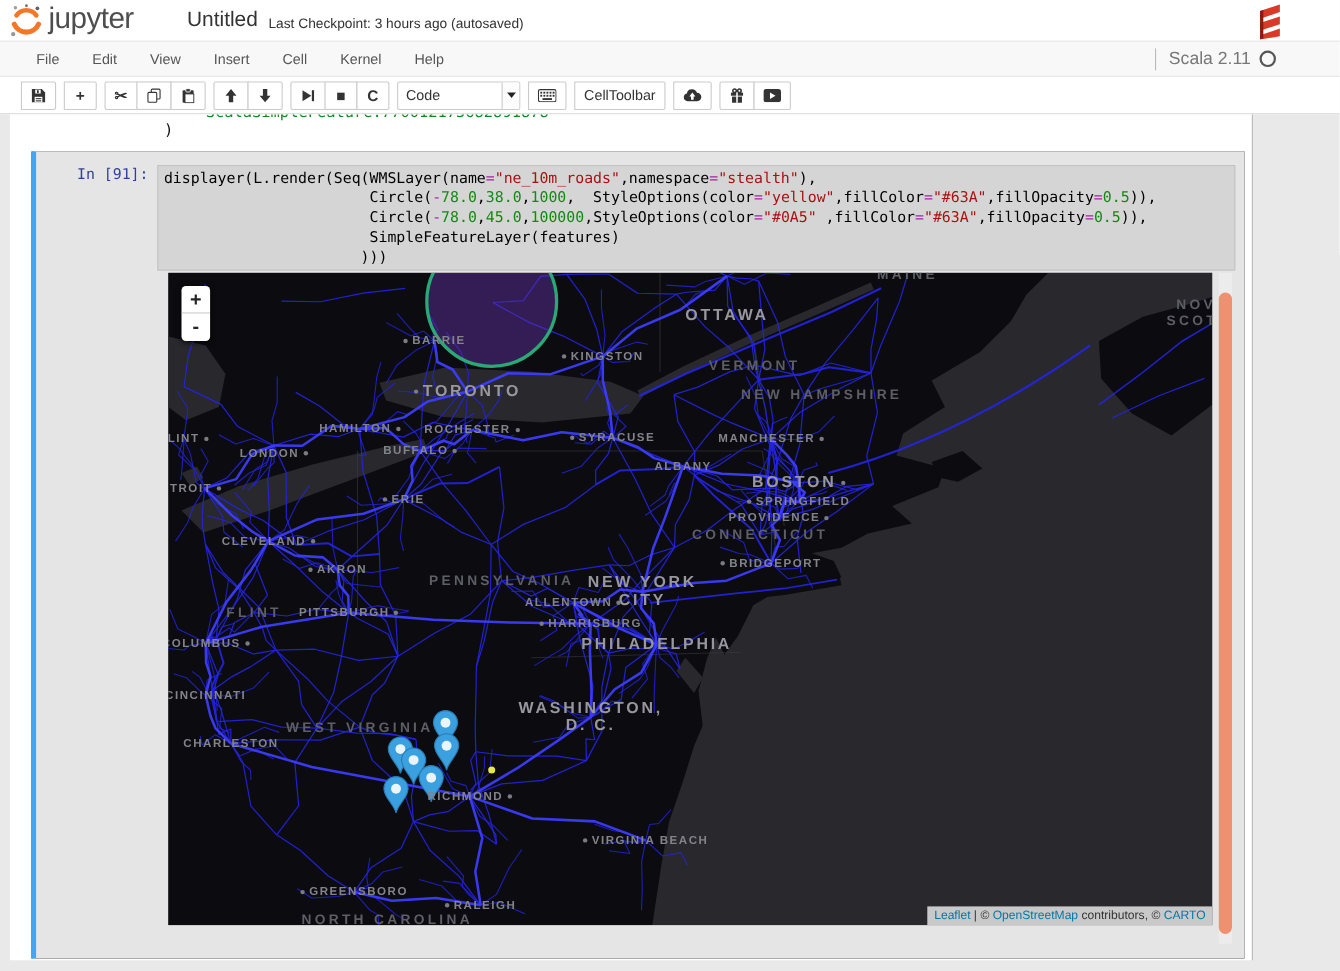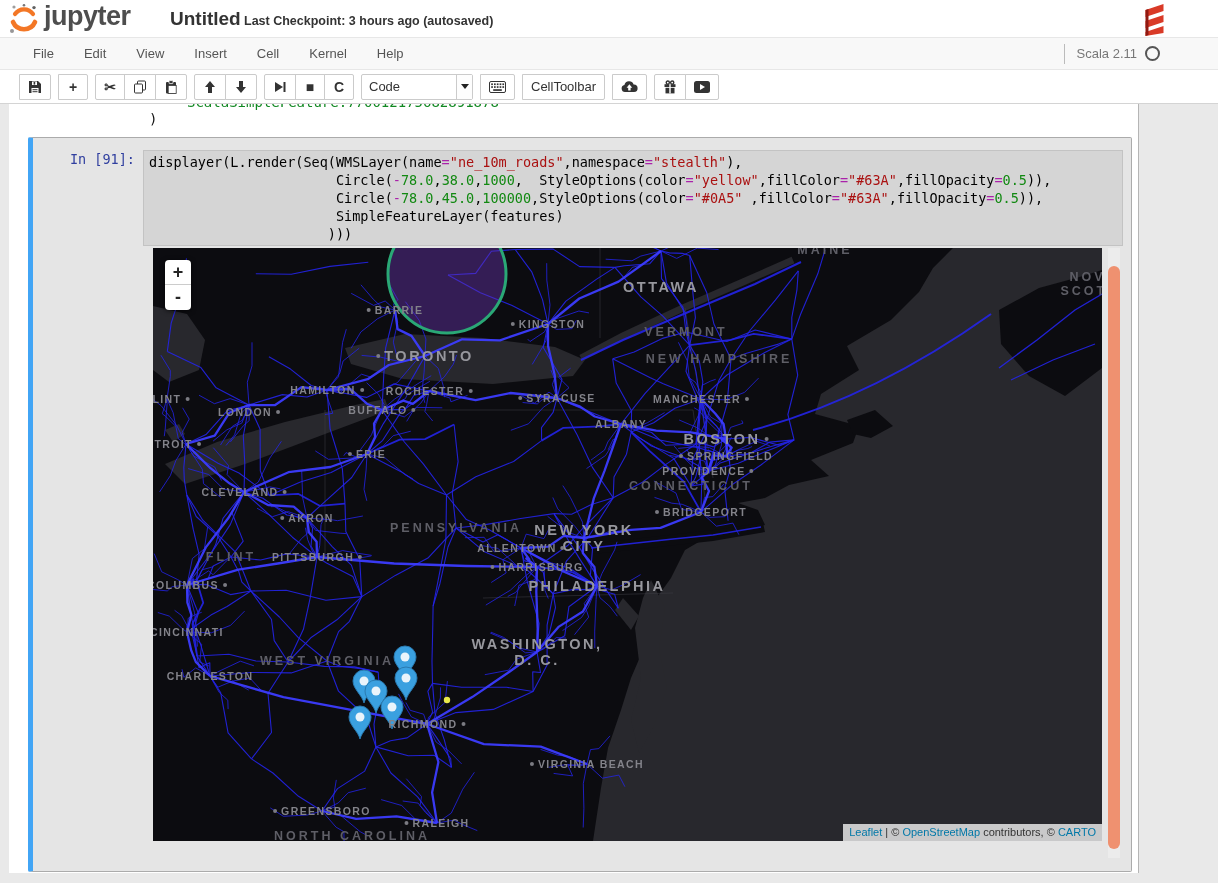--- a/index.html
+++ b/index.html
@@ -1,33 +1,33 @@
 <!DOCTYPE html>
 <html><head>
 <meta charset="utf-8">
 <style>
   html,body{margin:0;padding:0;background:#fff;}
   #app{position:relative;width:1218px;height:883px;overflow:hidden;
        font-family:"Liberation Sans",sans-serif;color:#333;background:#fff;}
   
-  #header{position:absolute;left:0;top:0;width:1218px;height:37px;background:#fff;font-weight:bold;}
+  #header{position:absolute;left:0;top:0;width:1218px;height:37px;background:#fff;}
   #jlogo{position:absolute;left:8px;top:3px;width:32px;height:32px;}
   #jwordmark{position:absolute;left:44px;top:1px;font-size:27px;color:#4e4e4e;letter-spacing:-0.5px;}
   #nbtitle{position:absolute;left:170px;top:8px;font-size:19px;color:#333;}
   #checkpoint{position:absolute;left:244px;top:14px;font-size:12.5px;color:#333;}
   #scalalogo{position:absolute;right:52px;top:2px;width:23px;height:34px;}
   
   #menubar{position:absolute;left:0;top:37px;width:1218px;height:33px;background:#f8f8f8;
            border-top:1px solid #e7e7e7;border-bottom:1px solid #e7e7e7;box-sizing:border-box;
            display:flex;align-items:center;}
   #menu-items{display:flex;margin-left:18px;}
   .menu-item{padding:8px 15px;font-size:13px;color:#555;cursor:pointer;}
   #kernel-ind{position:absolute;right:58px;top:0;height:100%;display:flex;align-items:center;gap:8px;}
   #kdivider{width:1px;height:20px;background:#bbb;margin-right:4px;}
-  #kernel-name{font-size:13px;color:#777;}
+  #kernel-name{font-size:16px;color:#777;}
   #kcircle{width:11px;height:11px;border:2px solid #555;border-radius:50%;display:inline-block;}
   
   #toolbar{position:absolute;left:0;top:70px;width:1218px;height:34px;background:#fff;
            border-bottom:1px solid #d4d4d4;box-sizing:border-box;display:flex;align-items:center;gap:7px;padding-left:19px;}
   .tgroup{display:flex;}
   .tbtn{height:26px;min-width:30px;background:#fff;border:1px solid #cbcbcb;border-radius:2px;
         display:flex;align-items:center;justify-content:center;padding:0 8px;font-size:13px;color:#333;
         font-family:"Liberation Sans",sans-serif;cursor:pointer;margin:0;}
   .tgroup .tbtn{border-radius:0;margin-left:-1px;}
   .tgroup .tbtn:first-child{border-radius:2px 0 0 2px;margin-left:0;}
@@ -675,21 +675,21 @@
               <span class="mlabel city" style="left: 174px; top: 142px;"><span>HAMILTON</span><i></i></span>
               <span class="mlabel city" style="left: 96px; top: 164px; align-items: center;"><span>LONDON</span><i></i></span>
               <span class="mlabel city" style="left: 14px; top: 151px;"><span>FLINT</span><i></i></span>
               <span class="mlabel city" style="left: 16px; top: 196px;"><span>DETROIT</span><i></i></span>
               <span class="mlabel city" style="left: 276px; top: 143px;"><span>ROCHESTER</span><i></i></span>
               <span class="mlabel city" style="left: 229px; top: 162px;"><span>BUFFALO</span><i></i></span>
               <span class="mlabel city" style="left: 404px; top: 150px;"><i></i><span>SYRACUSE</span></span>
               <span class="mlabel city" style="left: 468px; top: 176px;"><span>ALBANY</span></span>
               <span class="mlabel city" style="left: 548px; top: 151px;"><span>MANCHESTER</span><i></i></span>
               <span class="mlabel state" style="left: 533px; top: 84px;"><span>VERMONT</span></span>
-              <span class="mlabel state" style="left: 546px; top: 111px; padding-left: 40px;"><span>NEW HAMPSHIRE</span></span>
+              <span class="mlabel state" style="left: 574px; top: 111px; padding-left: 40px;"><span>NEW HAMPSHIRE</span></span>
               <span class="mlabel state" style="left: 672px; top: 2px;"><span>MAINE</span></span>
               <span class="mlabel state" style="left: 940px; top: 36px;"><span>NOVA SCOTIA</span></span>
               <span class="mlabel big" style="left: 573px; top: 191px;"><span>BOSTON</span><i></i></span>
               <span class="mlabel city" style="left: 573px; top: 208px;"><i></i><span>SPRINGFIELD</span></span>
               <span class="mlabel city" style="left: 555px; top: 223px;"><span>PROVIDENCE</span><i></i></span>
               <span class="mlabel state" style="left: 538px; top: 238px;"><span>CONNECTICUT</span></span>
               <span class="mlabel city" style="left: 548px; top: 264px;"><i></i><span>BRIDGEPORT</span></span>
               <span class="mlabel city" style="left: 214px; top: 206px;"><i></i><span>ERIE</span></span>
               <span class="mlabel city" style="left: 91px; top: 244px;"><span>CLEVELAND</span><i></i></span>
               <span class="mlabel city" style="left: 154px; top: 270px;"><i></i><span>AKRON</span></span>

